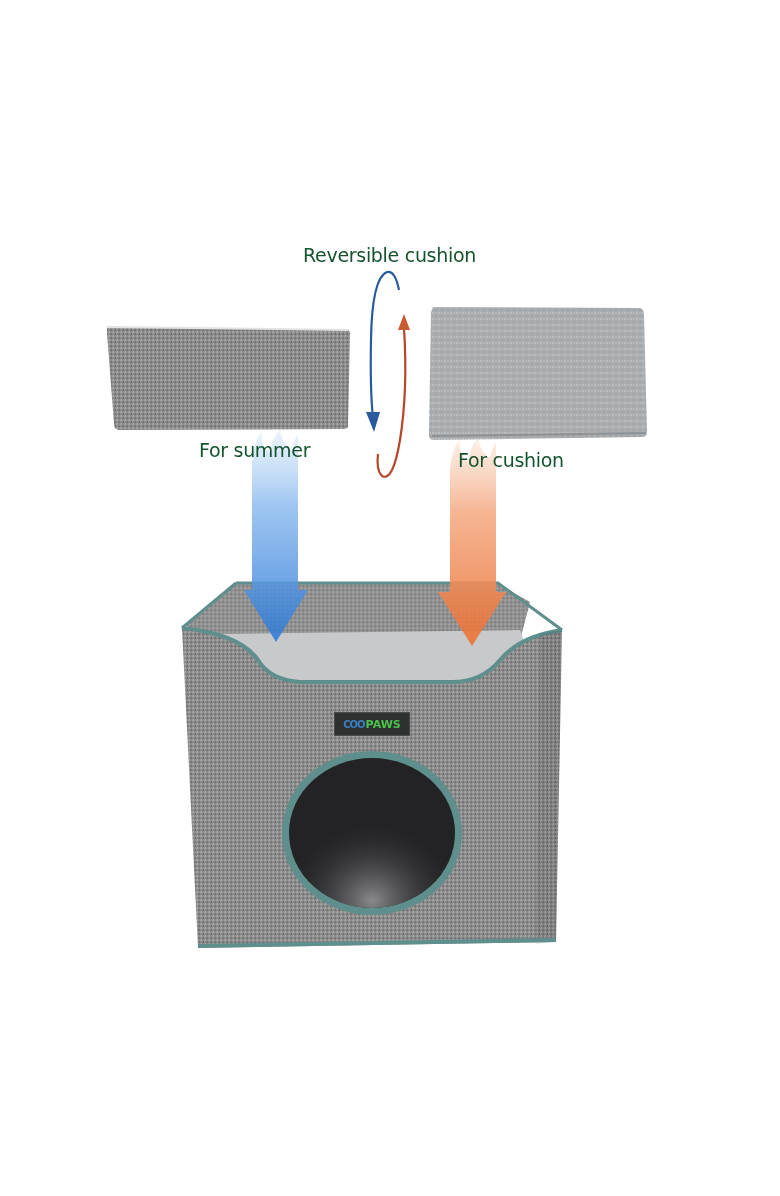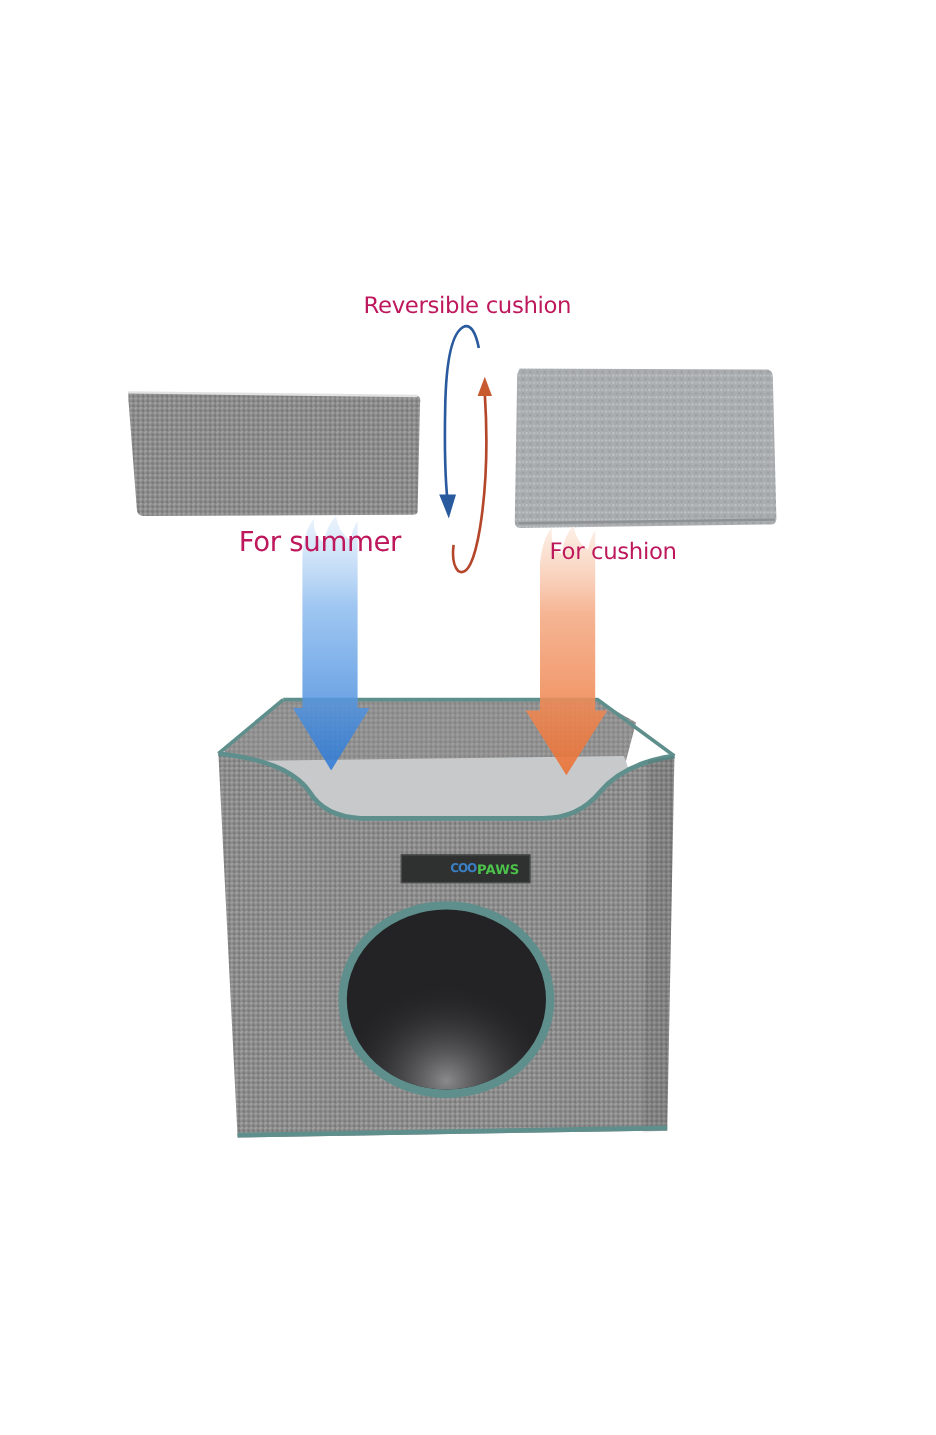--- a/index.html
+++ b/index.html
@@ -1,22 +1,22 @@
 <!DOCTYPE html>
 <html><head>
   <meta charset="utf-8">
   <style>
     html, body { margin: 0; padding: 0; background: #ffffff; }
     body { width: 780px; height: 1196px; position: relative; overflow: hidden; font-family: "DejaVu Sans", sans-serif; }
     .canvas { position: absolute; left: 0; top: 0; width: 780px; height: 1196px; }
-    .label { position: absolute; color: #be185d; font-family: "DejaVu Sans", sans-serif; white-space: nowrap; letter-spacing: -0.3px; }
+    .label { position: absolute; color: #14532d; font-family: "DejaVu Sans", sans-serif; white-space: nowrap; letter-spacing: -0.3px; }
     .label-title { left: 303px; top: 244px; font-size: 19px; }
-    .label-summer { left: 199px; top: 439px; font-size: 23px; }
+    .label-summer { left: 199px; top: 439px; font-size: 19px; }
     .label-winter { left: 458px; top: 449px; font-size: 19px; }
-    .brand { position: absolute; left: 334px; top: 712px; width: 74px; height: 22px; background: #2f3131; border: 1px solid #4a4c4c; display: flex; align-items: center; justify-content: center; gap: 1px; font-family: "DejaVu Sans", sans-serif; font-weight: bold; font-size: 11px; padding-left: 32px; }
+    .brand { position: absolute; left: 334px; top: 712px; width: 74px; height: 22px; background: #2f3131; border: 1px solid #4a4c4c; display: flex; align-items: center; justify-content: center; gap: 1px; font-family: "DejaVu Sans", sans-serif; font-weight: bold; font-size: 11px; }
     .brand .dots { color: #3a7fc4; letter-spacing: -1px; font-size: 10px; }
     .brand .name { color: #4cc24a; }
   </style>
 </head>
 <body>
 
 <svg class="canvas" viewBox="0 0 780 1196" xmlns="http://www.w3.org/2000/svg">
   <defs>
     <pattern id="linen" width="4" height="4" patternUnits="userSpaceOnUse">
       <rect width="4" height="4" fill="#8c8c8c"></rect>

